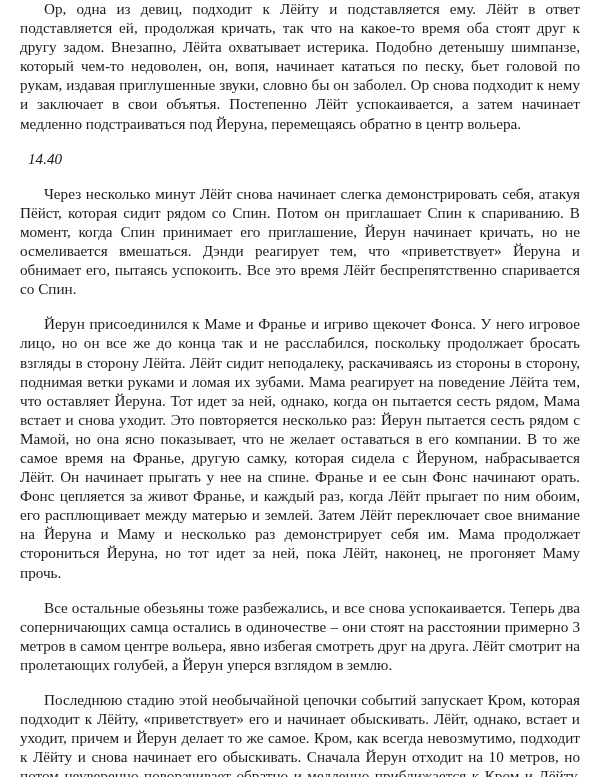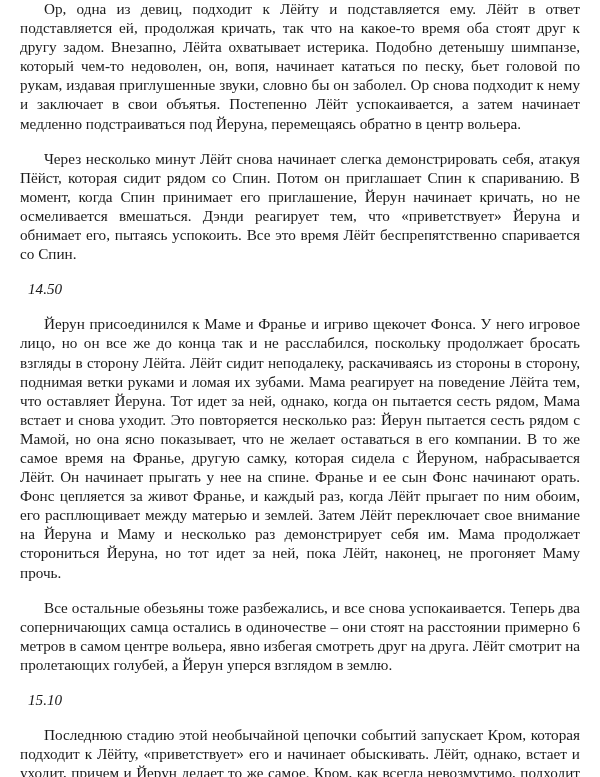--- a/index.html
+++ b/index.html
@@ -20,20 +20,19 @@
     padding-left: 24px;
     font-style: italic;
   }
   .first { margin-top: -1px; }
 </style>
 </head>
 <body>
 
 <div class="page">
   <p class="para first">Ор, одна из девиц, подходит к Лёйту и подставляется ему. Лёйт в ответ подставляется ей, продолжая кричать, так что на какое-то время оба стоят друг к другу задом. Внезапно, Лёйта охватывает истерика. Подобно детенышу шимпанзе, который чем-то недоволен, он, вопя, начинает кататься по песку, бьет головой по рукам, издавая приглушенные звуки, словно бы он заболел. Ор снова подходит к нему и заключает в свои объятья. Постепенно Лёйт успокаивается, а затем начинает медленно подстраиваться под Йеруна, перемещаясь обратно в центр вольера.</p>
+  <p class="time">14.40</p>
   <p class="para">Через несколько минут Лёйт снова начинает слегка демонстрировать себя, атакуя Пёйст, которая сидит рядом со Спин. Потом он приглашает Спин к спариванию. В момент, когда Спин принимает его приглашение, Йерун начинает кричать, но не осмеливается вмешаться. Дэнди реагирует тем, что «приветствует» Йеруна и обнимает его, пытаясь успокоить. Все это время Лёйт беспрепятственно спаривается со Спин.</p>
-  <p class="time">14.50</p>
   <p class="para">Йерун присоединился к Маме и Франье и игриво щекочет Фонса. У него игровое лицо, но он все же до конца так и не расслабился, поскольку продолжает бросать взгляды в сторону Лёйта. Лёйт сидит неподалеку, раскачиваясь из стороны в сторону, поднимая ветки руками и ломая их зубами. Мама реагирует на поведение Лёйта тем, что оставляет Йеруна. Тот идет за ней, однако, когда он пытается сесть рядом, Мама встает и снова уходит. Это повторяется несколько раз: Йерун пытается сесть рядом с Мамой, но она ясно показывает, что не желает оставаться в его компании. В то же самое время на Франье, другую самку, которая сидела с Йеруном, набрасывается Лёйт. Он начинает прыгать у нее на спине. Франье и ее сын Фонс начинают орать. Фонс цепляется за живот Франье, и каждый раз, когда Лёйт прыгает по ним обоим, его расплющивает между матерью и землей. Затем Лёйт переключает свое внимание на Йеруна и Маму и несколько раз демонстрирует себя им. Мама продолжает сторониться Йеруна, но тот идет за ней, пока Лёйт, наконец, не прогоняет Маму прочь.</p>
-  <p class="para">Все остальные обезьяны тоже разбежались, и все снова успокаивается. Теперь два соперничающих самца остались в одиночестве – они стоят на расстоянии примерно 6 метров в самом центре вольера, явно избегая смотреть друг на друга. Лёйт смотрит на пролетающих голубей, а Йерун уперся взглядом в землю.</p>
-  <p class="time">15.10</p>
+  <p class="para">Все остальные обезьяны тоже разбежались, и все снова успокаивается. Теперь два соперничающих самца остались в одиночестве – они стоят на расстоянии примерно 3 метров в самом центре вольера, явно избегая смотреть друг на друга. Лёйт смотрит на пролетающих голубей, а Йерун уперся взглядом в землю.</p>
   <p class="para">Последнюю стадию этой необычайной цепочки событий запускает Кром, которая подходит к Лёйту, «приветствует» его и начинает обыскивать. Лёйт, однако, встает и уходит, причем и Йерун делает то же самое. Кром, как всегда невозмутимо, подходит к Лёйту и снова начинает его обыскивать. Сначала Йерун отходит на 10 метров, но потом неуверенно поворачивает обратно и медленно приближается к Кром и Лёйту. Кром затем подходит к нему, чтобы «поприветствовать», на что Йерун нервно ухмыляется и обнимает ее. Лёйт уходит на место, где раньше сидел Йерун, нюхает землю и усаживается. Достаточно странно то, что Йерун реагирует на это, переходя на прежнее место Лёйта и усаживаясь там, так что два самца снова сидят напротив друг друга.</p>
 
 </div>
 
 </body></html>

